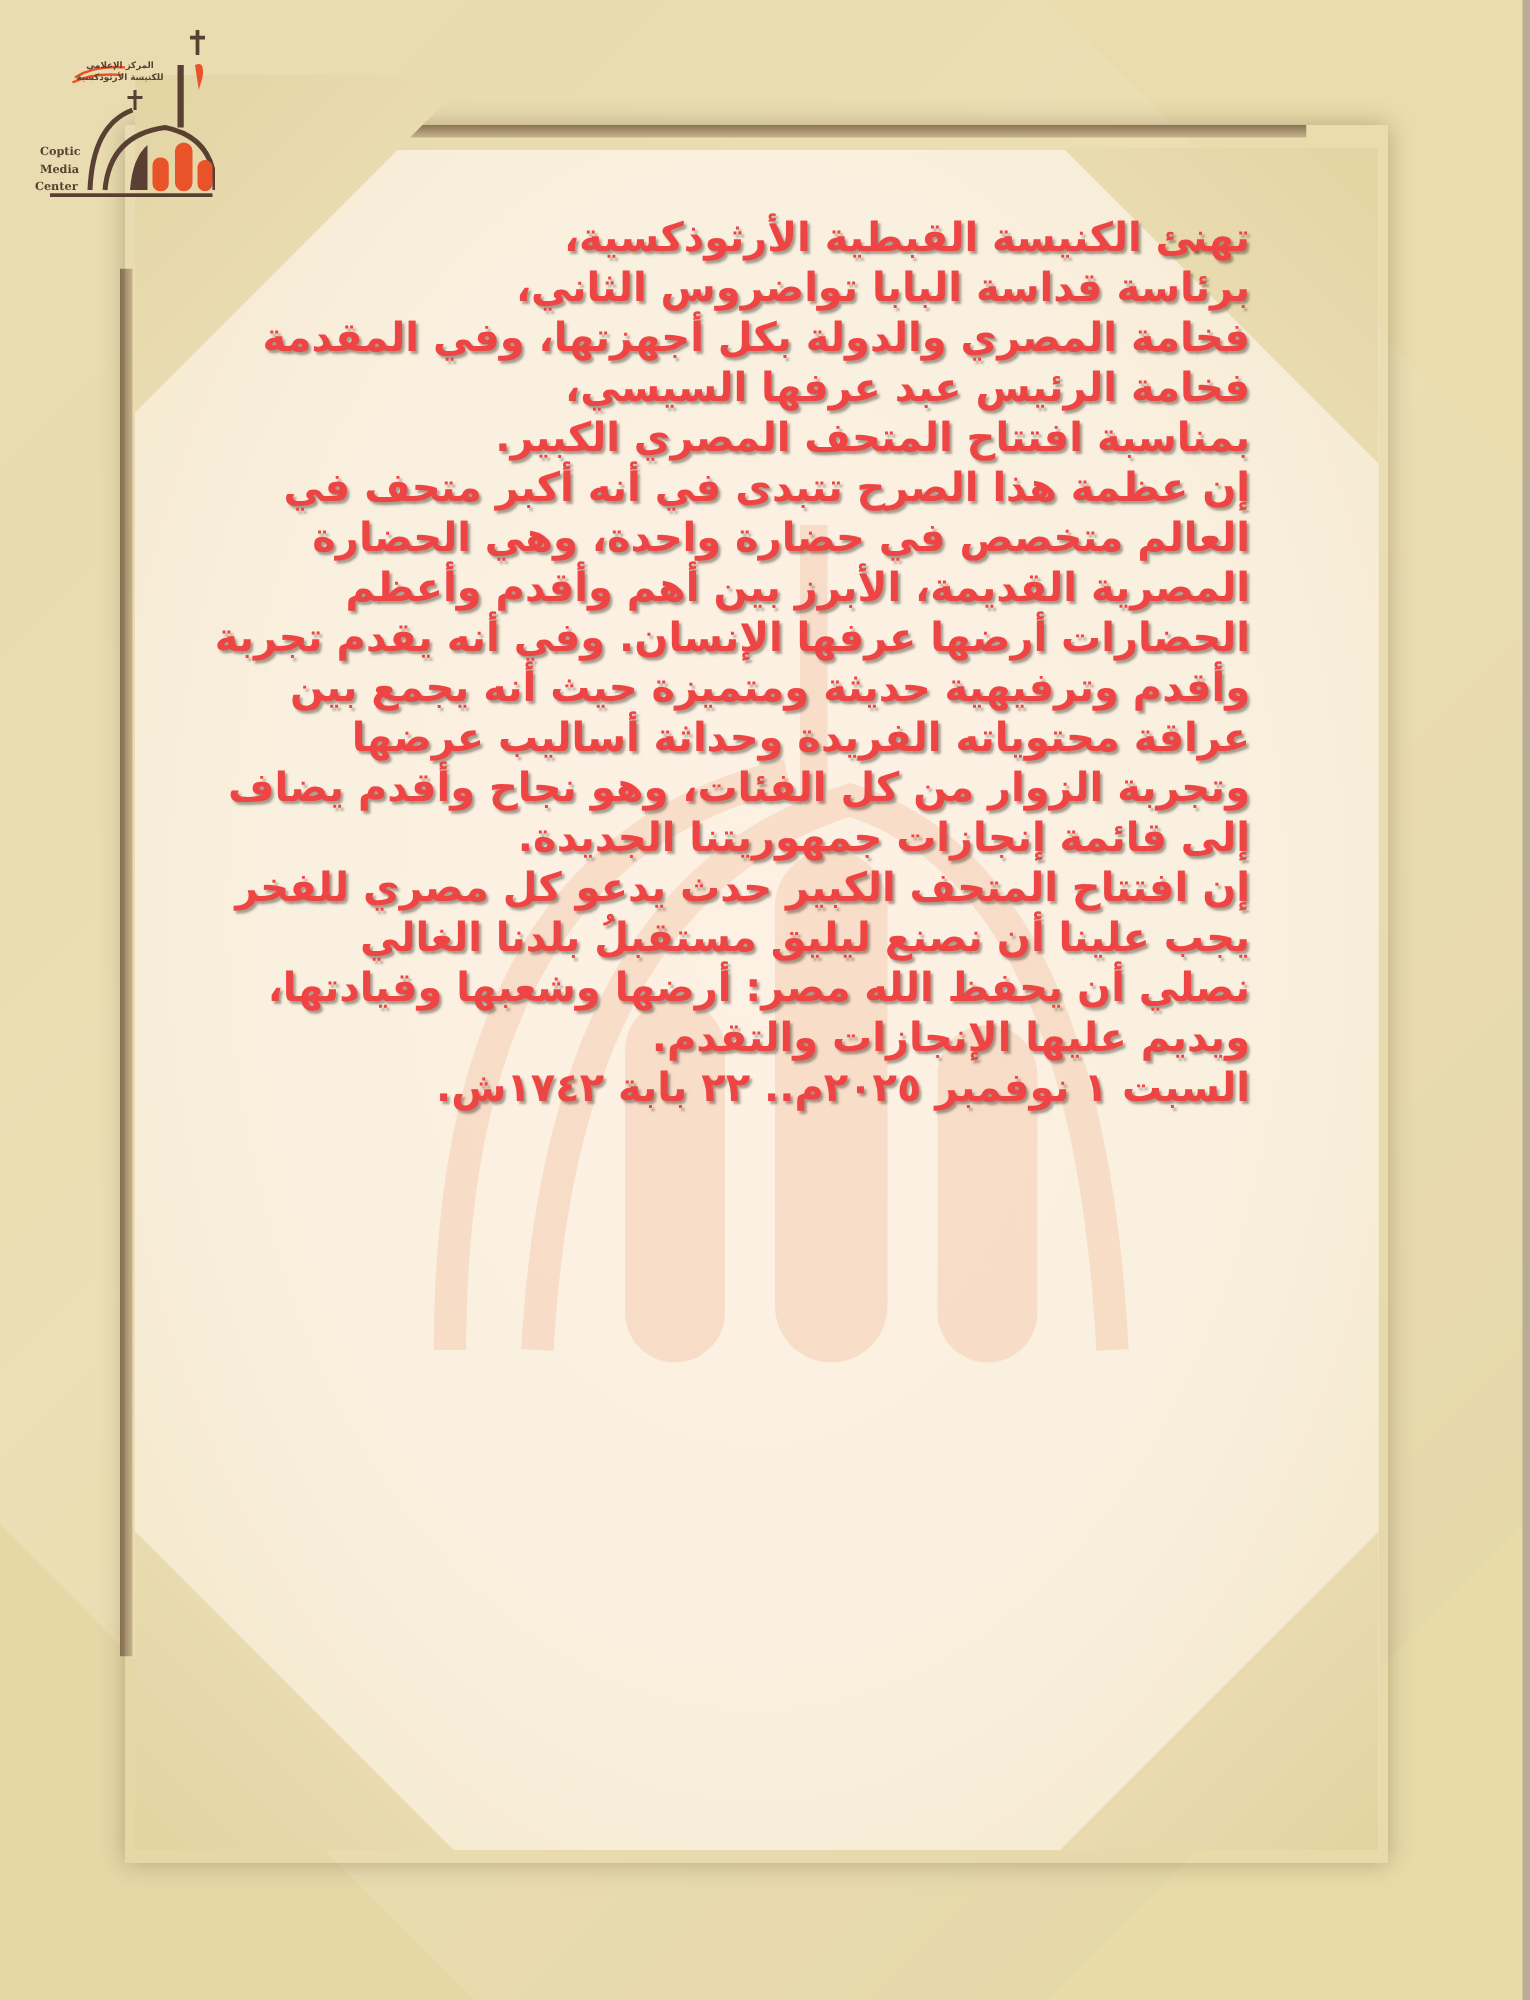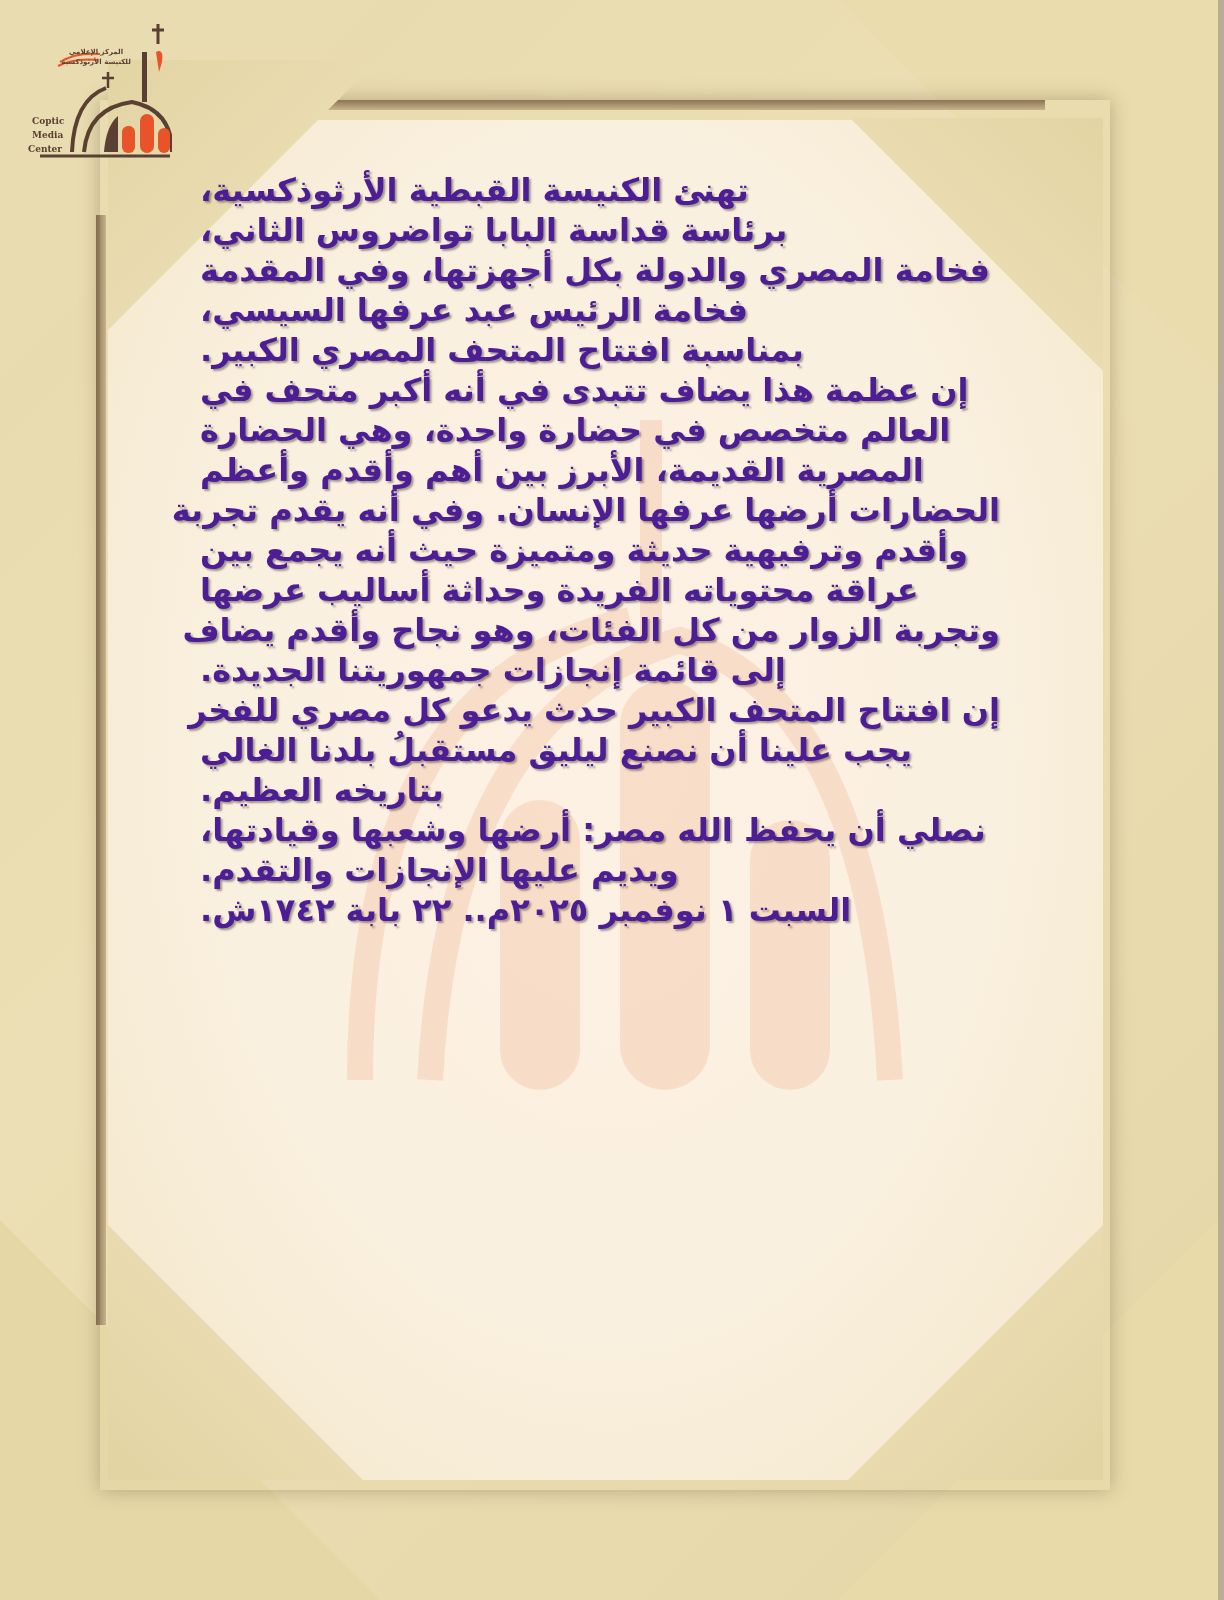--- a/index.html
+++ b/index.html
@@ -26,22 +26,22 @@
     background:linear-gradient(225deg,#e3d4a3,#efe3bd);clip-path:polygon(0 0,100% 0,100% 100%);}
   .flap-bl{position:absolute;left:108px;top:1225px;width:255px;height:255px;
     background:linear-gradient(45deg,#e2d3a2,#efe3bc);clip-path:polygon(0 0,100% 100%,0 100%);}
   .flap-br{position:absolute;left:848px;top:1225px;width:255px;height:255px;
     background:linear-gradient(315deg,#e2d3a2,#efe3bc);clip-path:polygon(100% 0,100% 100%,0 100%);}
   
   .watermark{position:absolute;left:300px;top:380px;width:620px;height:720px;opacity:.16;}
   
   .logo{position:absolute;left:22px;top:18px;width:150px;height:152px;}
   
-  .content{position:absolute;left:200px;top:170px;width:800px;direction:rtl;text-align:left;
-    color:#4c1d95;font-weight:bold;font-size:32px;line-height:40px;
+  .content{position:absolute;left:200px;top:170px;width:800px;direction:rtl;text-align:right;
+    color:#ef4444;font-weight:bold;font-size:32px;line-height:40px;
     text-shadow:2px 2px 2px rgba(60,50,40,.45);}
   .content p{margin:0;}
   .block{margin-bottom:42px;}
   .l{display:block;white-space:nowrap;}
 </style>
 </head>
 <body>
 
 <div class="corner c-tl"></div>
 <div class="corner c-tr"></div>
@@ -98,32 +98,31 @@
 
 <div class="content">
   <p class="block">
     <span class="l">تهنئ الكنيسة القبطية الأرثوذكسية،</span>
     <span class="l">برئاسة قداسة البابا تواضروس الثاني،</span>
     <span class="l">فخامة المصري والدولة بكل أجهزتها، وفي المقدمة</span>
     <span class="l">فخامة الرئيس عبد عرفها السيسي،</span>
     <span class="l">بمناسبة افتتاح المتحف المصري الكبير.</span>
   </p>
   <p class="block">
-    <span class="l">إن عظمة هذا يضاف تتبدى في أنه أكبر متحف في</span>
+    <span class="l">إن عظمة هذا الصرح تتبدى في أنه أكبر متحف في</span>
     <span class="l">العالم متخصص في حضارة واحدة، وهي الحضارة</span>
     <span class="l">المصرية القديمة، الأبرز بين أهم وأقدم وأعظم</span>
     <span class="l">الحضارات أرضها عرفها الإنسان. وفي أنه يقدم تجربة</span>
     <span class="l">وأقدم وترفيهية حديثة ومتميزة حيث أنه يجمع بين</span>
     <span class="l">عراقة محتوياته الفريدة وحداثة أساليب عرضها</span>
     <span class="l">وتجربة الزوار من كل الفئات، وهو نجاح وأقدم يضاف</span>
     <span class="l">إلى قائمة إنجازات جمهوريتنا الجديدة.</span>
   </p>
   <p class="block">
     <span class="l">إن افتتاح المتحف الكبير حدث يدعو كل مصري للفخر</span>
     <span class="l">يجب علينا أن نصنع ليليق مستقبلُ بلدنا الغالي</span>
-    <span class="l">بتاريخه العظيم.</span>
   </p>
   <p class="block">
     <span class="l">نصلي أن يحفظ الله مصر: أرضها وشعبها وقيادتها،</span>
     <span class="l">ويديم عليها الإنجازات والتقدم.</span>
   </p>
   <p>السبت ١ نوفمبر ٢٠٢٥م.. ٢٢ بابة ١٧٤٢ش.</p>
 </div>
 
 </body></html>

